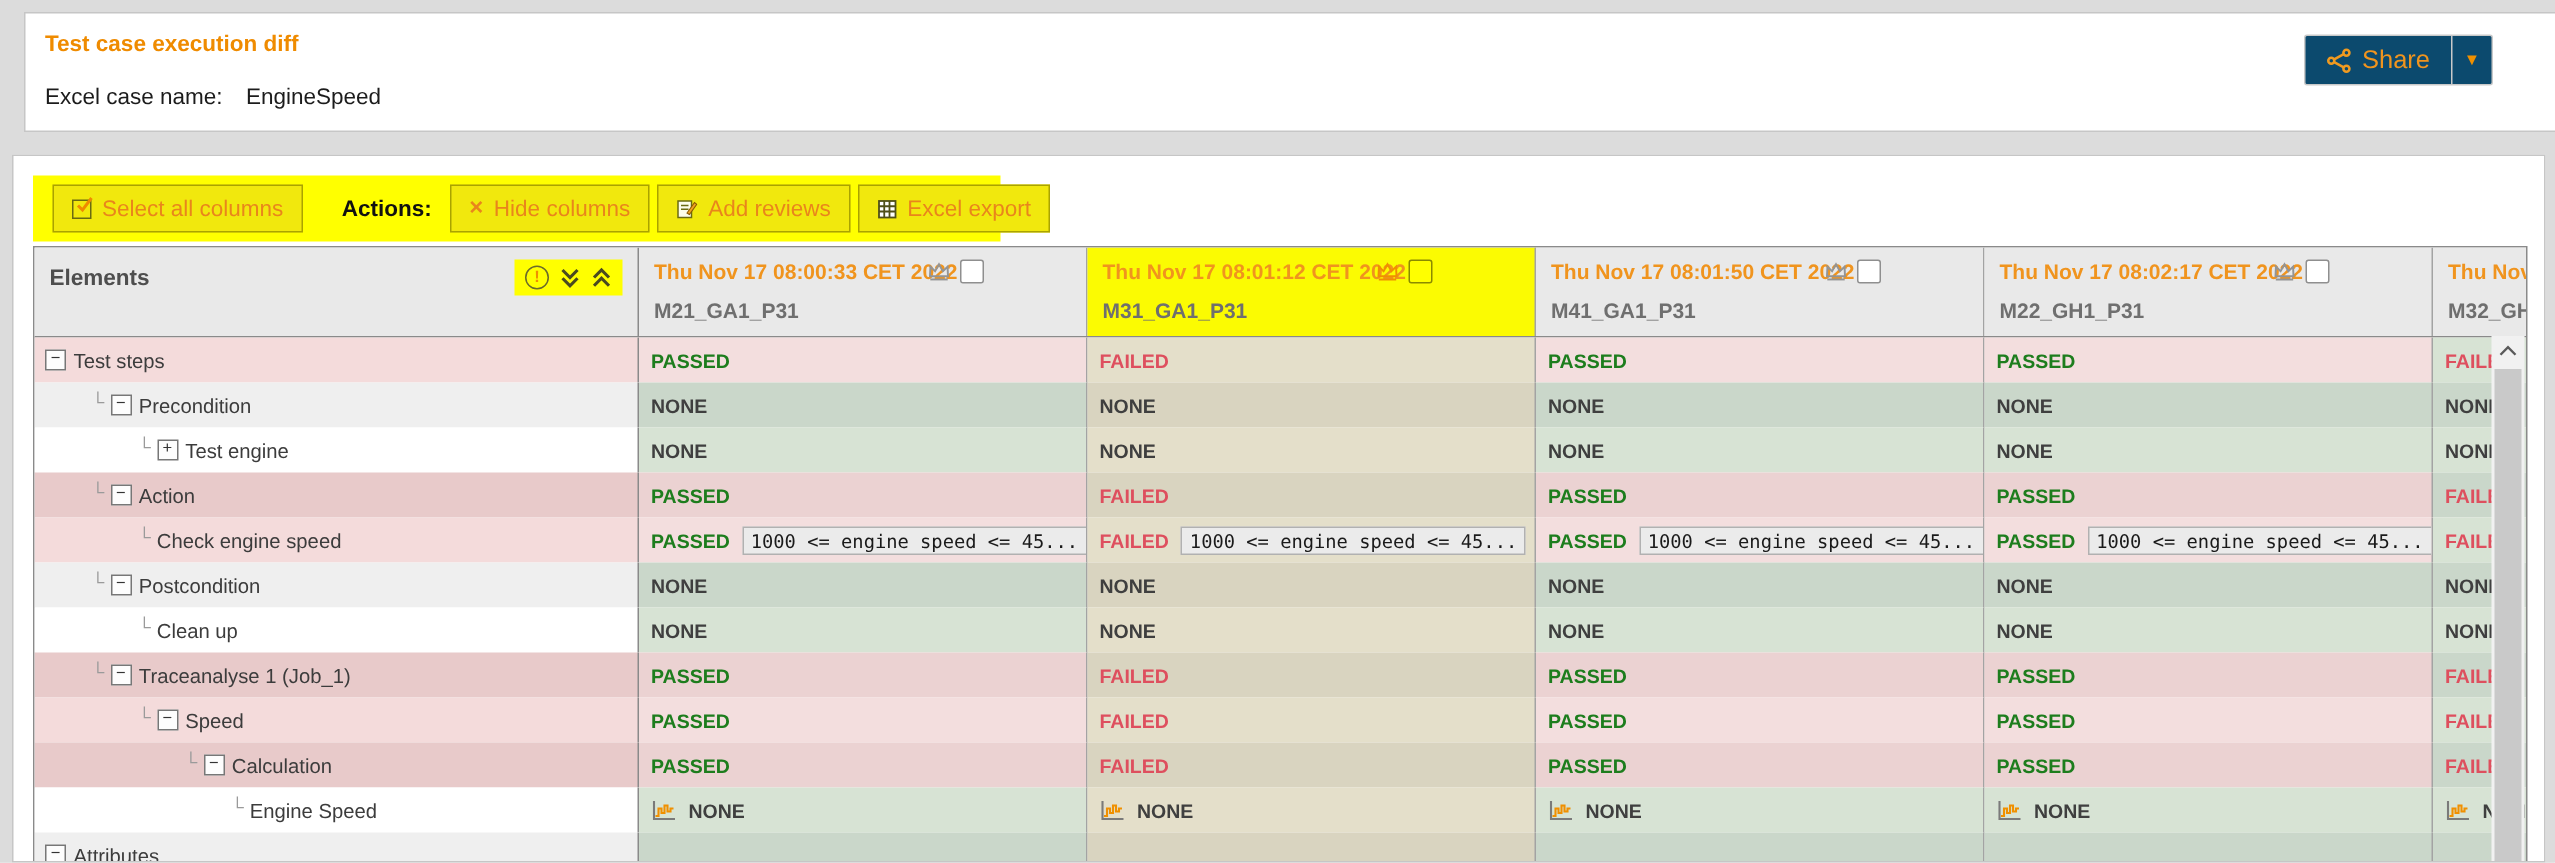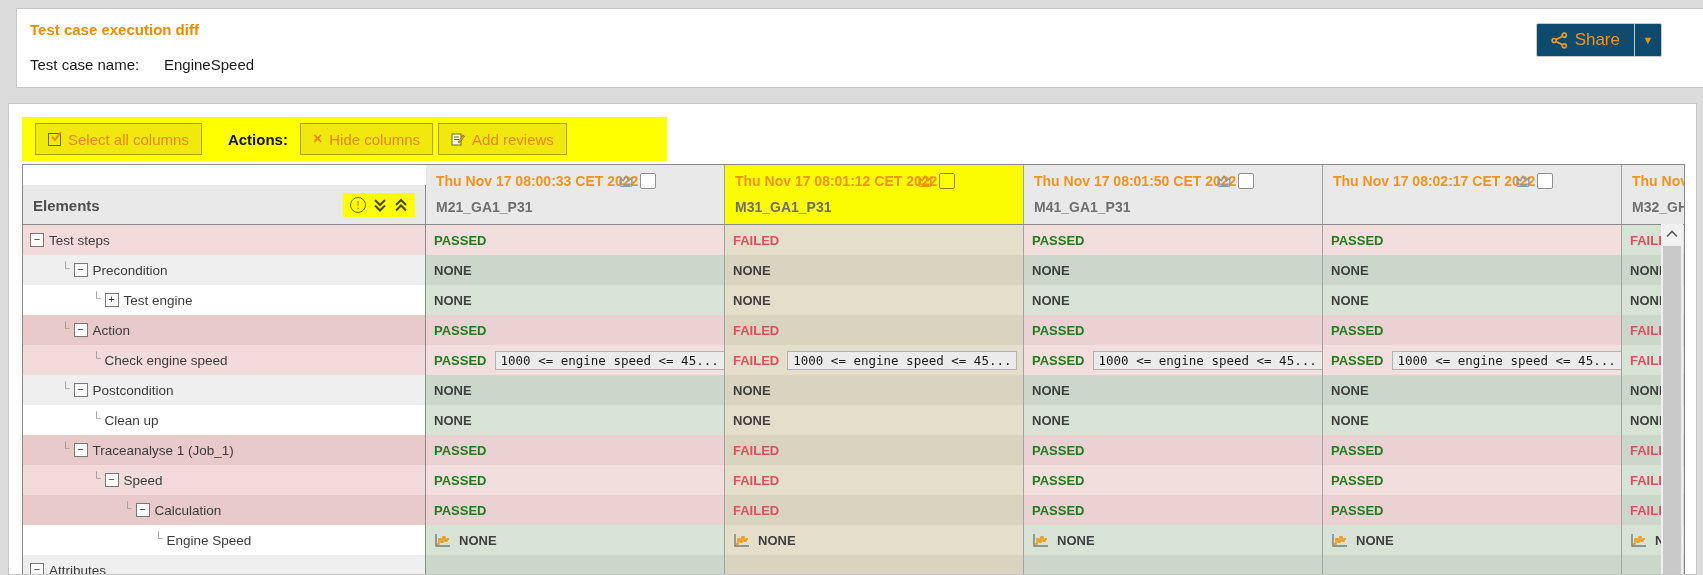--- a/index.html
+++ b/index.html
@@ -37,21 +37,21 @@
   .cell{box-sizing:border-box;overflow:hidden;white-space:nowrap;}
   .col-label{width:403px;border-right:1px solid #8a8a8a;}
   .col-data{width:299px;border-right:1px solid #a3a3a3;}
   .col-last{width:62px;border-right:none;}
   .head-cell{background:#e9e9e9;position:relative;padding:8px 10px 0 10px;}
   .head-inner{width:278px;}
   .head-ts{font-size:14px;font-weight:bold;color:#f0941e;}
   .head-cfg{font-size:14px;font-weight:bold;color:#6f6f6f;margin-top:10px;}
   .head-controls{position:absolute;top:8px;right:68px;display:flex;align-items:center;gap:6px;}
   .chkbox{width:14px;height:14px;border:1px solid #8f8f8f;background:#fff;border-radius:2px;cursor:pointer;}
-  .elements-head{background:#e9e9e9;position:relative;margin-top:20px;}
+  .elements-head{background:#e9e9e9;position:relative;}
   .elements-title{position:absolute;left:10px;top:12px;font-size:15px;font-weight:bold;color:#4e4e4e;}
   .elements-icons{position:absolute;right:10px;top:8px;background:#ffff00;display:flex;
     align-items:center;gap:7px;padding:4px 7px;}
   .info-circle{width:14px;height:14px;border:1.5px solid #6a6a2a;border-radius:50%;color:#f09000;
     font-size:11px;font-weight:bold;text-align:center;line-height:14px;cursor:pointer;}
   .body-label{display:flex;align-items:center;color:#3c3c3c;font-size:13.5px;}
   .tree-conn{color:#9a9a9a;font-size:12px;margin-right:4px;position:relative;top:-2px;}
   .expander{width:12px;height:12px;border:1px solid #777;background:#fdfdfd;color:#333;
     font-size:11px;line-height:10px;text-align:center;margin-right:5px;cursor:pointer;flex:0 0 auto;}
   .body-cell{display:flex;align-items:center;padding:0 8px;gap:8px;}
@@ -63,21 +63,21 @@
   
   #v-scrollbar{position:absolute;left:1652px;top:120px;width:22px;height:352px;background:#f1f1f1;}
   .sb-up{height:20px;display:flex;align-items:center;justify-content:center;cursor:pointer;}
   .sb-thumb{position:absolute;left:2px;right:2px;top:22px;bottom:0;background:#c9c9c9;cursor:pointer;}
 </style>
 </head>
 <body>
 
 <div class="panel" id="top-panel">
   <div class="page-title">Test case execution diff</div>
-  <div class="tc-label">Test case name:</div>
+  <div class="tc-label">Excel case name:</div>
   <div class="tc-name">EngineSpeed</div>
   <div class="share-btn">
     <div class="share-main">
       <span class="sig-icon">
         <svg width="17" height="17" viewBox="0 0 16 16" fill="none" stroke="#f09a20" stroke-width="1.6">
           <circle cx="12.5" cy="3" r="1.9"></circle>
             <circle cx="3" cy="8" r="1.9"></circle>
             <circle cx="12.5" cy="13" r="1.9"></circle>
           <line x1="4.8" y1="7.1" x2="10.8" y2="3.9"></line>
             <line x1="4.8" y1="8.9" x2="10.8" y2="12.1"></line>
@@ -112,20 +112,32 @@
         <span class="sig-icon">
           <svg width="14" height="14" viewBox="0 0 14 14">
             <rect x="1" y="2" width="9" height="11" fill="#fdfdea" stroke="#6a6a12" stroke-width="1"></rect>
             <line x1="3" y1="5" x2="8" y2="5" stroke="#6a6a12" stroke-width="1"></line>
             <line x1="3" y1="7.5" x2="8" y2="7.5" stroke="#6a6a12" stroke-width="1"></line>
             <path d="M7 10 L12 3 L13.5 4.2 L8.6 11 Z" fill="#f0a020" stroke="#8a5a00" stroke-width="0.7"></path>
           </svg>
         </span>
         <span>Add reviews</span>
       </div>
+      <div class="ybtn">
+        <span class="sig-icon">
+          <svg width="13" height="13" viewBox="0 0 13 13" fill="none" stroke="#4f4f18" stroke-width="1.2">
+            <rect x="1" y="1" width="11" height="11" fill="#ffffff"></rect>
+            <line x1="1" y1="4.5" x2="12" y2="4.5"></line>
+              <line x1="1" y1="8" x2="12" y2="8"></line>
+            <line x1="4.5" y1="1" x2="4.5" y2="12"></line>
+              <line x1="8" y1="1" x2="8" y2="12"></line>
+          </svg>
+        </span>
+        <span>Excel export</span>
+      </div>
     </div>
   </div>
 
   <div id="table-wrap">
       <div class="t-row t-header">
         <div class="cell col-label elements-head">
           <span class="elements-title">Elements</span>
           <span class="elements-icons">
             <span class="info-circle">!</span>
             <span class="sig-icon">
@@ -183,20 +195,21 @@
                 <path d="M2 10.2 L2.3 3.8 L5.4 6.8 L8 2.2 L10.6 6.8 L13.7 3.8 L14 10.2 Z"></path>
                 <line x1="2.2" y1="12.3" x2="13.8" y2="12.3"></line>
               </svg>
             </span>
             <span class="chkbox"></span>
           </span>
         </div>
         <div class="cell head-cell col-data">
           <div class="head-inner">
             <div class="head-ts">Thu Nov 17 08:02:17 CET 2022</div>
+            <div class="head-cfg">M22_GH1_P31</div>
           </div>
           <span class="head-controls" style="right: 68px;">
             <span class="sig-icon">
               <svg width="16" height="14" viewBox="0 0 16 14" fill="none" stroke="#949494" stroke-width="1.3">
                 <path d="M2 10.2 L2.3 3.8 L5.4 6.8 L8 2.2 L10.6 6.8 L13.7 3.8 L14 10.2 Z"></path>
                 <line x1="2.2" y1="12.3" x2="13.8" y2="12.3"></line>
               </svg>
             </span>
             <span class="chkbox"></span>
           </span>

